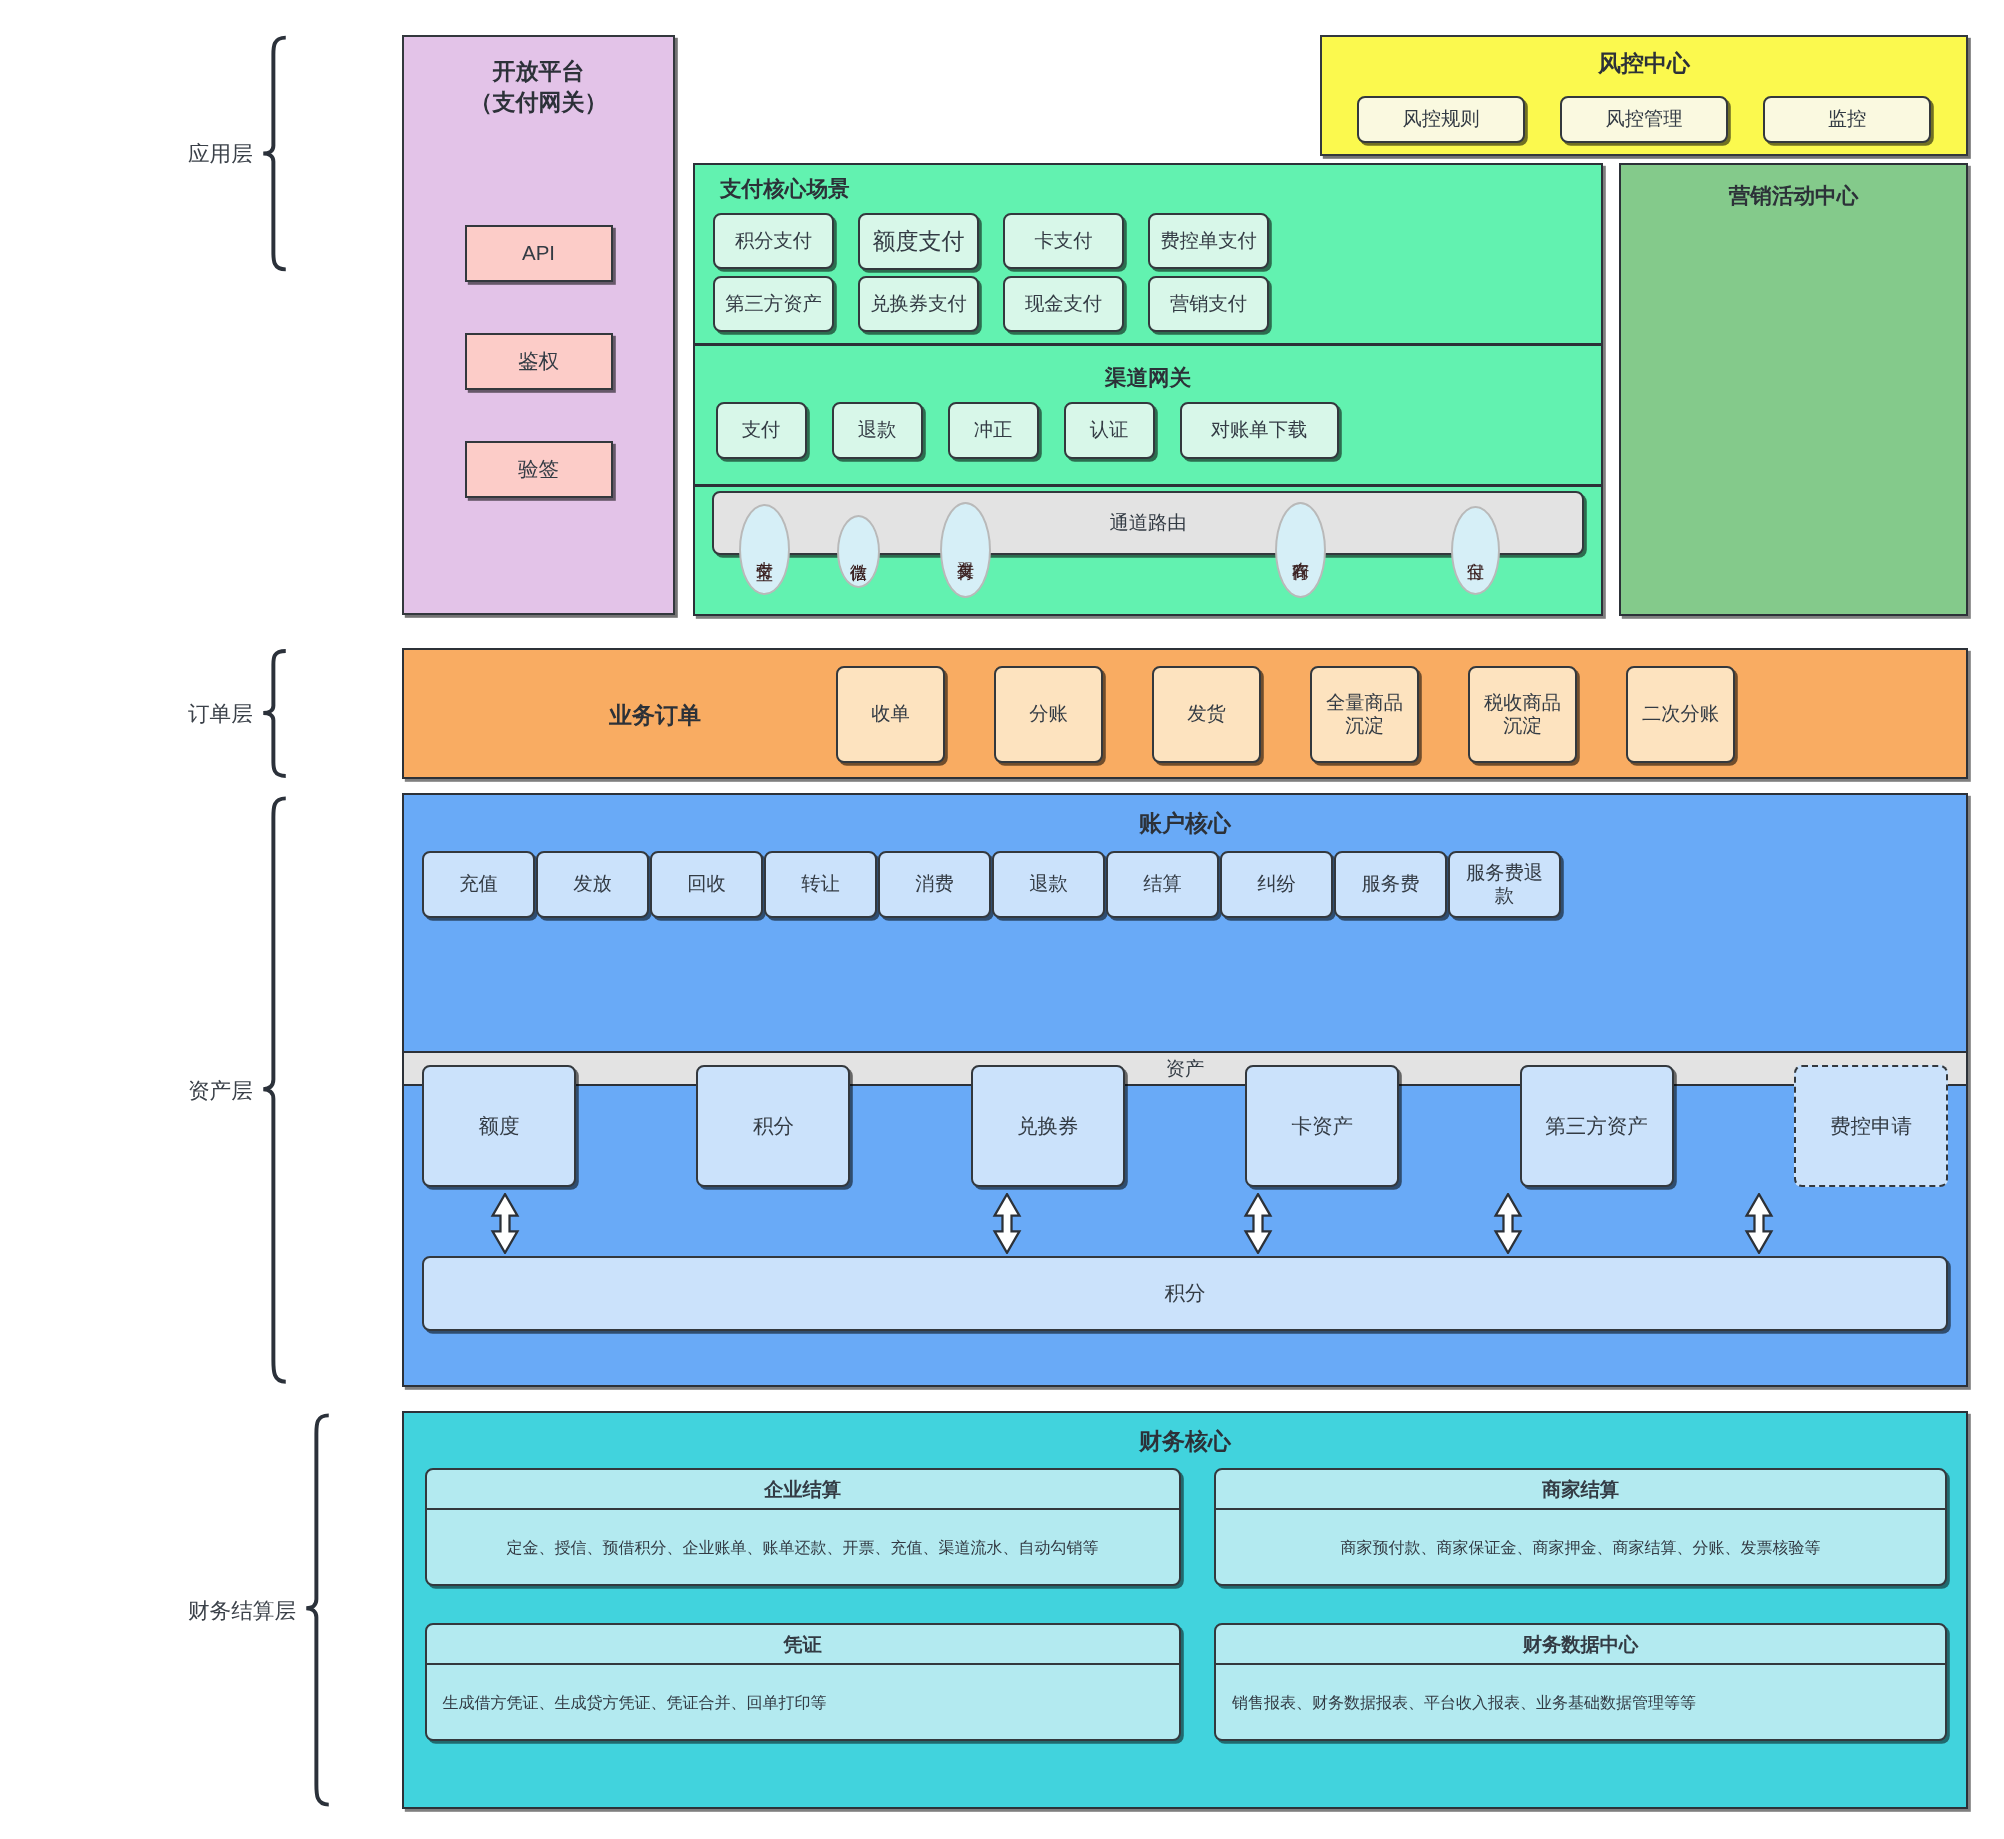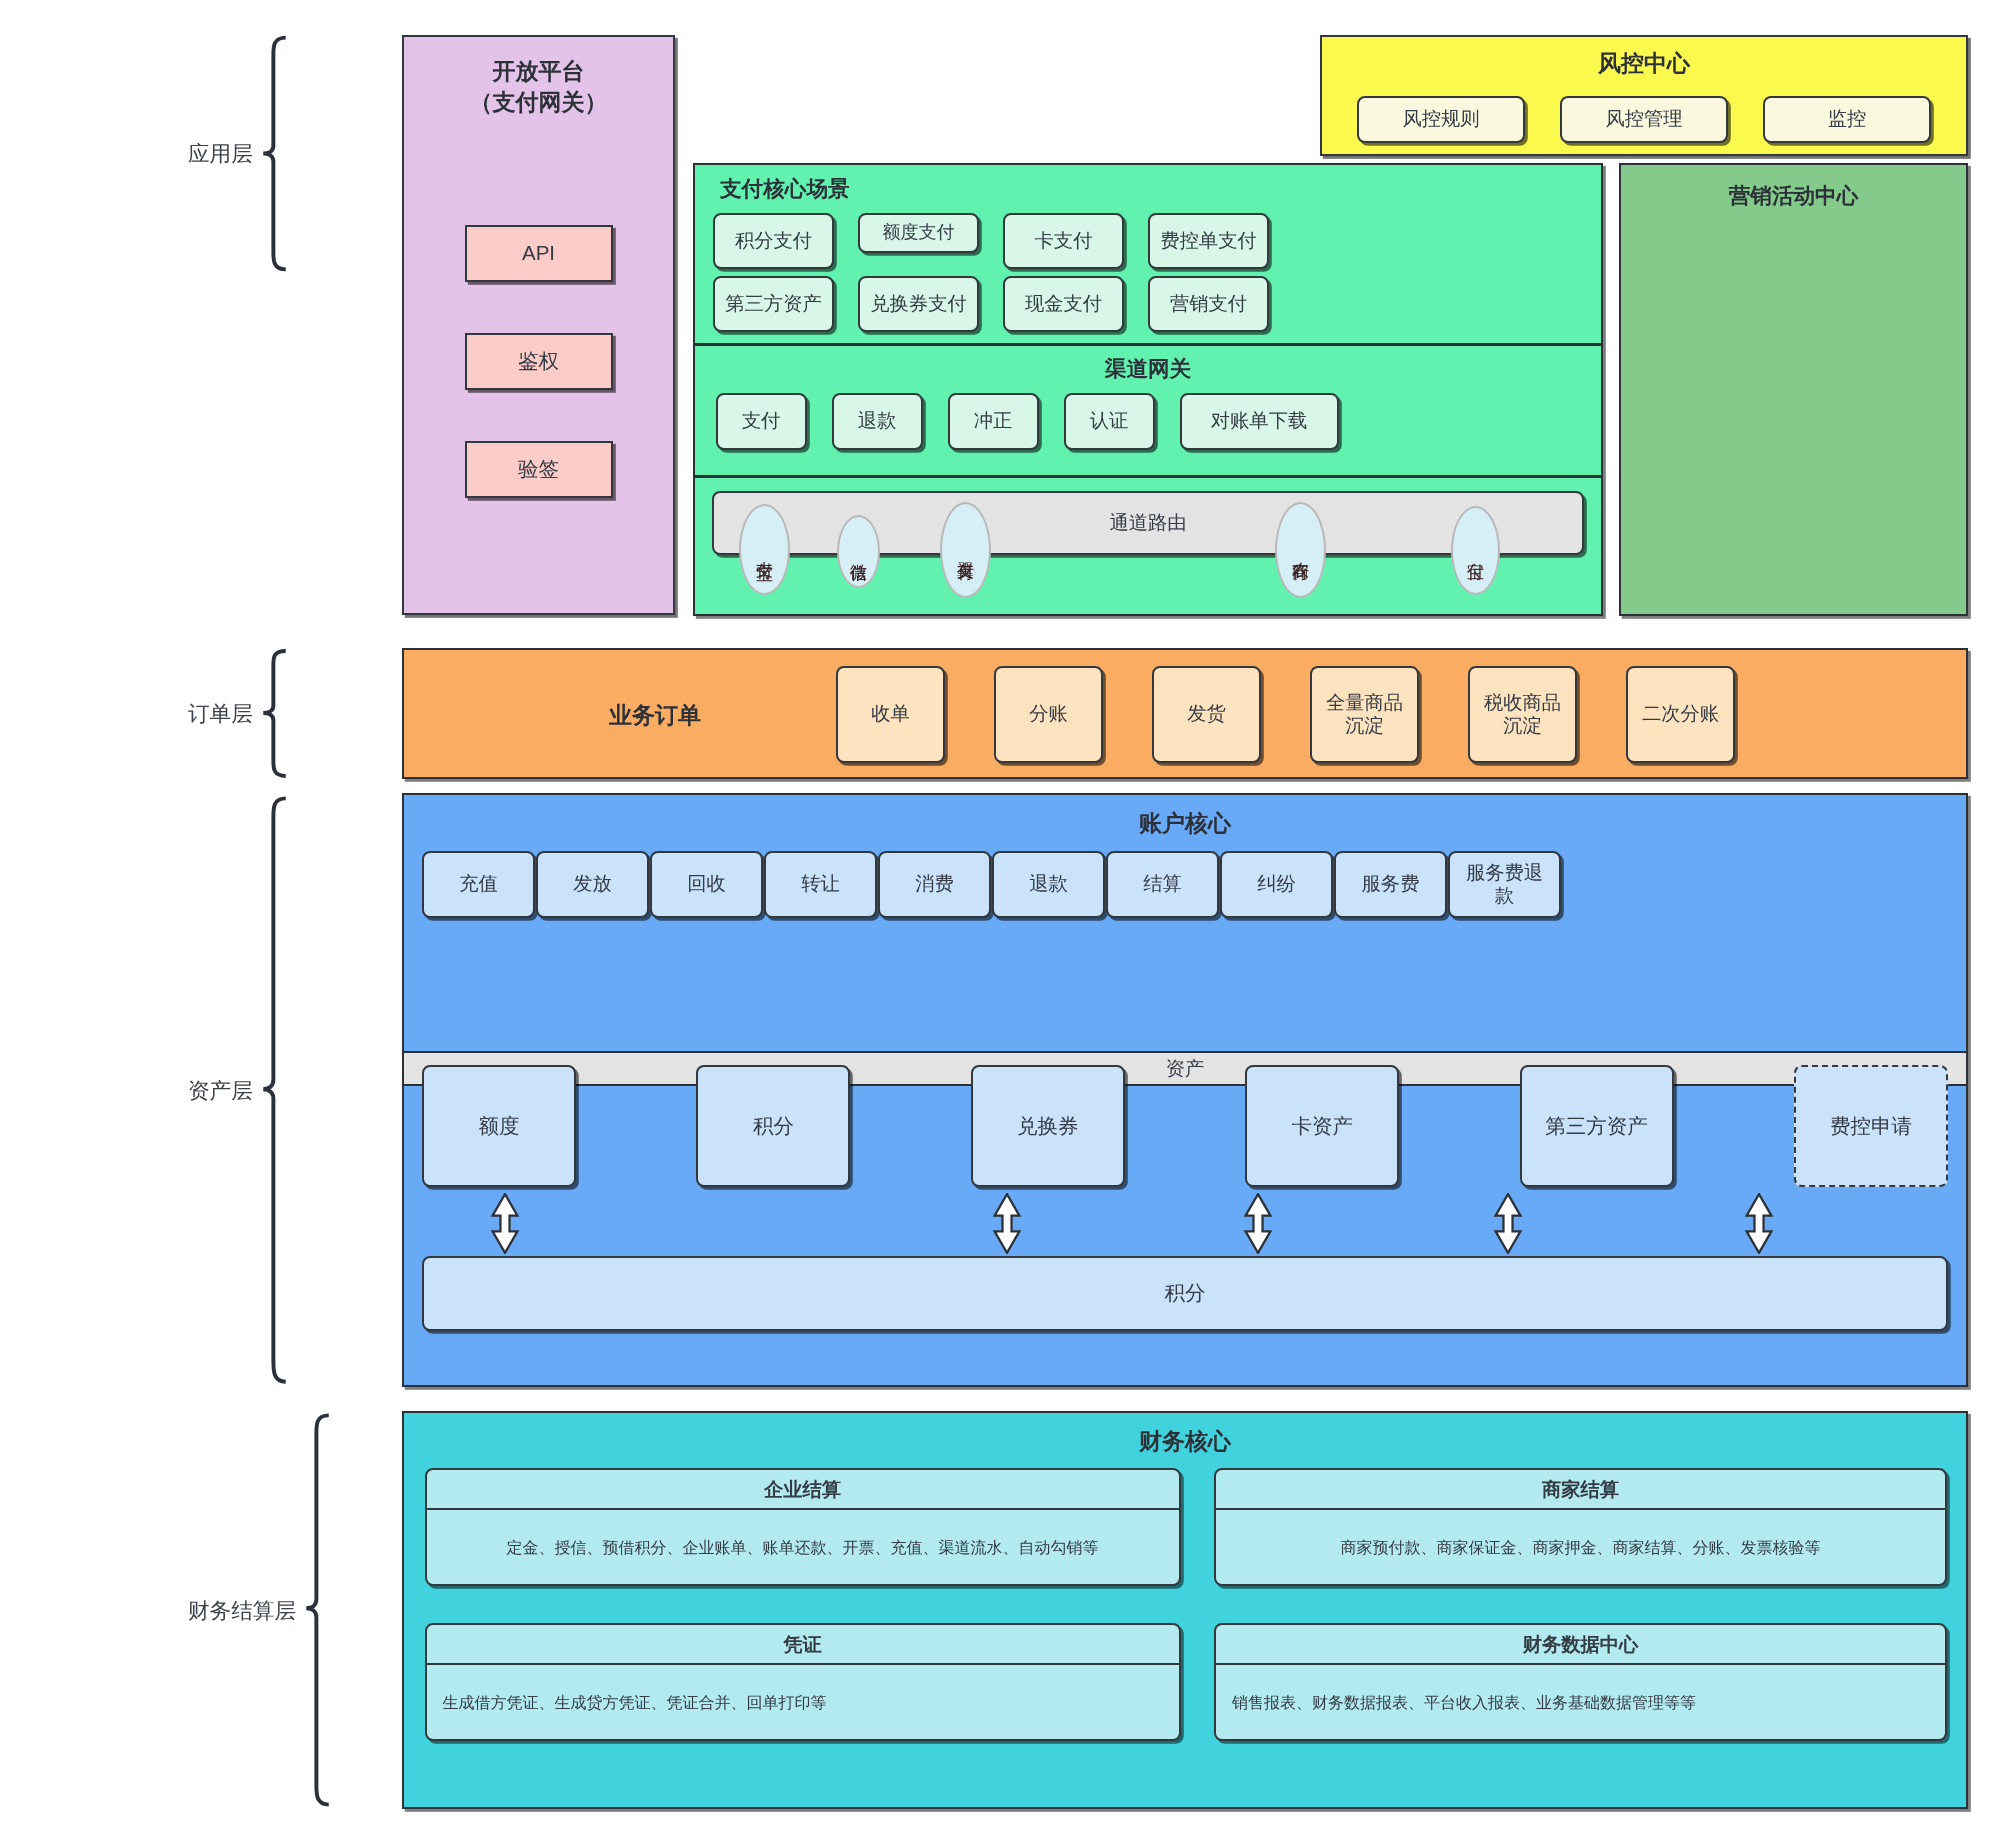--- a/index.html
+++ b/index.html
@@ -148,21 +148,21 @@
 
   <div style="position:absolute; left:693px; top:163px; width:910px; height:453px; background:#62f2b0;
               border:2.8px solid #2c3138; box-shadow:2.8px 2.8px 0 rgba(0,0,0,0.5);">
 
     <div style="position:absolute; left:0; top:0; width:100%; height:181px; border-bottom:3.4px solid #2c3138;">
       <div style="position:absolute; left:25px; top:9px; font-weight:bold; font-size:21.6px; color:#2c3138;">支付核心场景</div>
       <div style="position:absolute; left:18px; right:18px; top:48px; display:flex; gap:24px;">
         <div class="bx c-pay-i" style="width:121px; height:56px; font-size:19.3px;">
           <span>积分支付</span>
           </div>
-        <div class="bx c-pay-i" style="width:121px; height:40px; font-size:18px;">
+        <div class="bx c-pay-i" style="width:121px; height:57px; font-size:23px;">
           <span>额度支付</span>
           </div>
         <div class="bx c-pay-i" style="width:121px; height:56px; font-size:19.3px;">
           <span>卡支付</span>
           </div>
         <div class="bx c-pay-i" style="width:121px; height:56px; font-size:19.3px;">
           <span>费控单支付</span>
           </div>
       </div>
       <div style="position:absolute; left:18px; right:18px; top:111px; display:flex; gap:24px;">
@@ -174,21 +174,21 @@
           </div>
         <div class="bx c-pay-i" style="width:121px; height:56px; font-size:19.3px;">
           <span>现金支付</span>
           </div>
         <div class="bx c-pay-i" style="width:121px; height:56px; font-size:19.3px;">
           <span>营销支付</span>
           </div>
       </div>
     </div>
 
-    <div style="position:absolute; left:0; top:181px; width:100%; height:132px; border-bottom:3.4px solid #2c3138;">
+    <div style="position:absolute; left:0; top:190px; width:100%; height:132px; border-bottom:3.4px solid #2c3138;">
       <div class="title-c" style="top:8px; font-size:21.6px;">渠道网关</div>
       <div style="position:absolute; left:20.5px; right:20.5px; top:47px; display:flex; gap:25px;">
         <div class="bx c-pay-i" style="width:91px; height:57px; font-size:19.3px;">
           <span>支付</span>
           </div>
         <div class="bx c-pay-i" style="width:91px; height:57px; font-size:19.3px;">
           <span>退款</span>
           </div>
         <div class="bx c-pay-i" style="width:91px; height:57px; font-size:19.3px;">
           <span>冲正</span>

